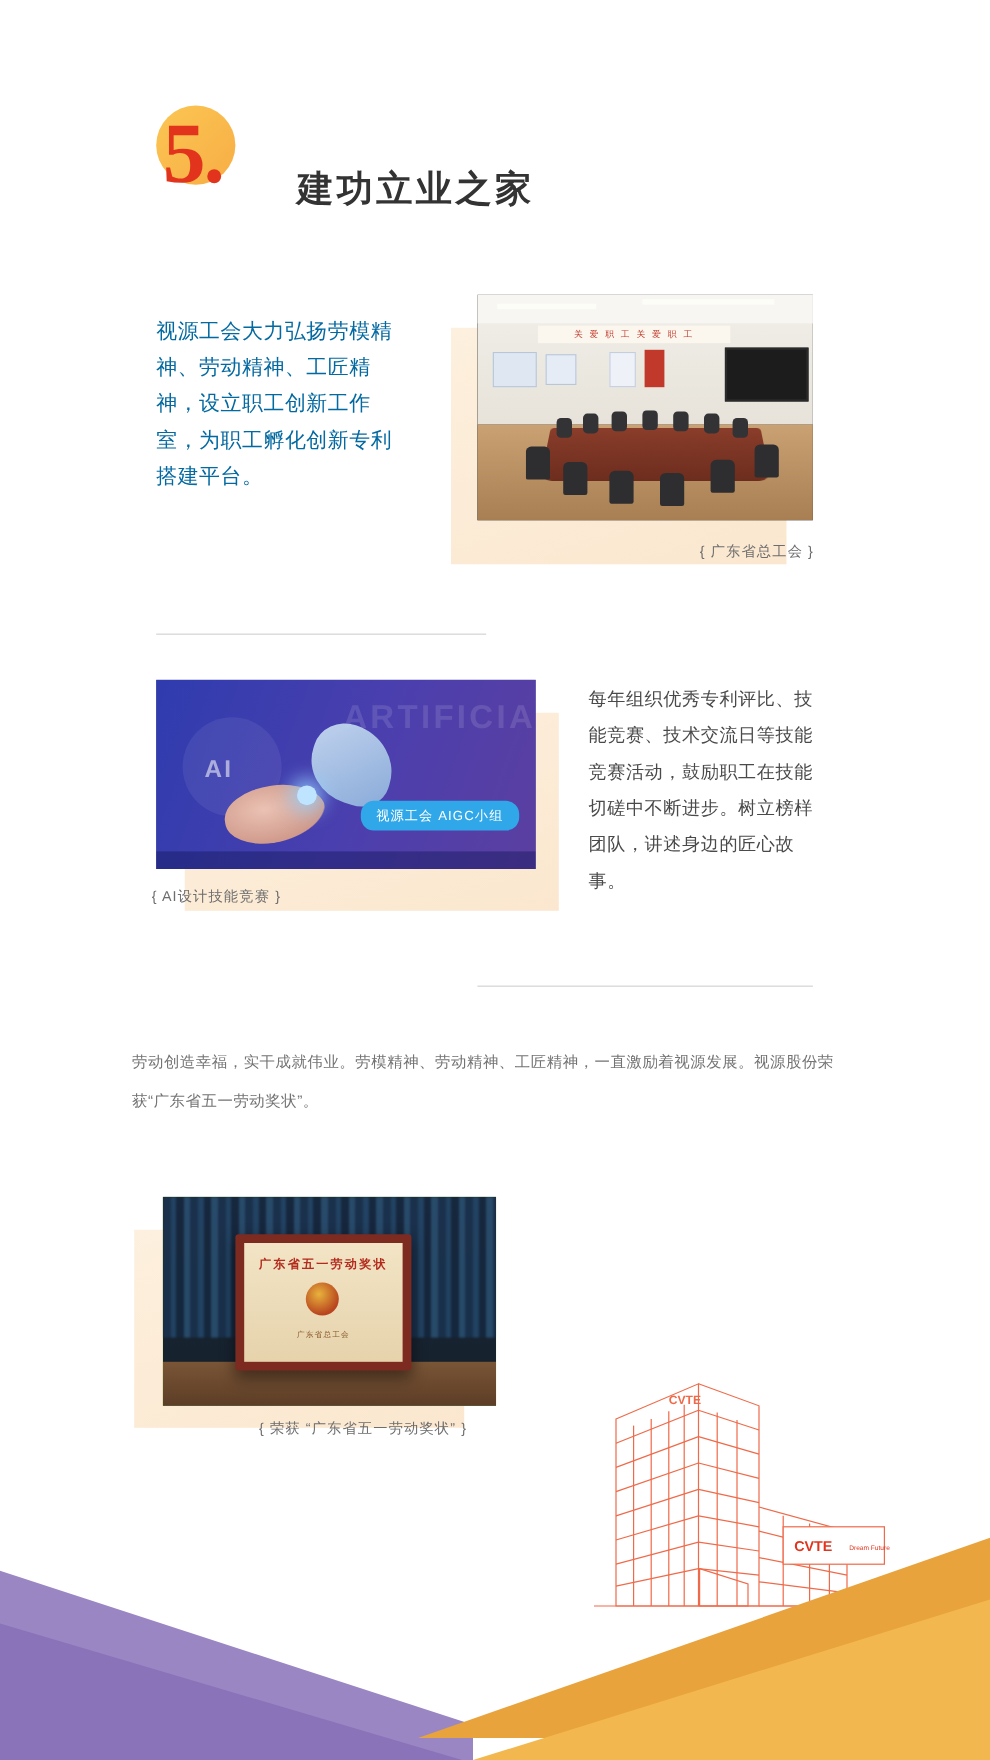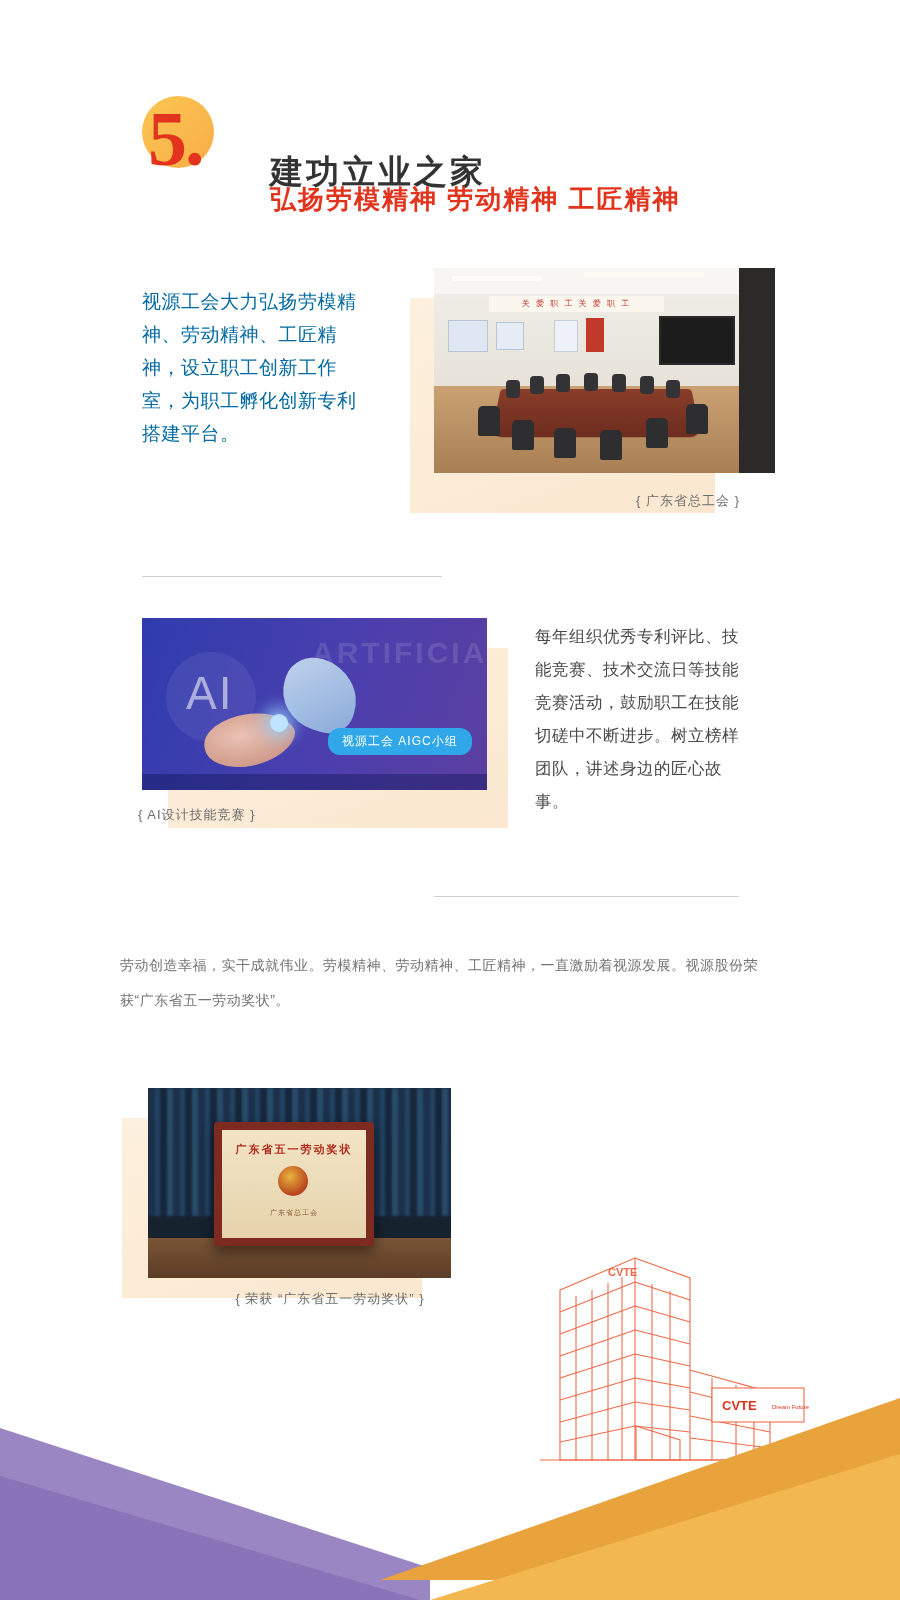--- a/index.html
+++ b/index.html
@@ -88,21 +88,20 @@
     background: linear-gradient(160deg, #fdf0de 0%, #fbe7cf 100%);
   }
   .s1-photo {
     position: absolute;
     left: 434px;
     top: 268px;
     width: 305px;
     height: 205px;
     overflow: hidden;
     background: #2c2a28;
-    padding-left: 36px;
   }
   .s1-cap {
     position: absolute;
     left: 520px;
     top: 492px;
     width: 220px;
     text-align: right;
     font-size: 13px;
     color: #6d6d6d;
     letter-spacing: 1px;
@@ -226,21 +225,21 @@
   .mr-redban    { position:absolute; left:152px; top:50px; width:18px; height:34px; background:#c0392b; }
   .mr-floor     { position:absolute; left:0; top:118px; width:305px; height:87px; background:linear-gradient(180deg,#c9a173 0%,#a87f52 100%); }
   .mr-table     { position:absolute; left:62px; top:118px; width:200px; height:52px; background:linear-gradient(180deg,#8a3d2a 0%,#6d2d1e 100%); border-radius:4px 4px 10px 10px; transform:perspective(200px) rotateX(22deg); }
   .mr-chair     { position:absolute; width:22px; height:30px; background:#2e2e30; border-radius:5px 5px 2px 2px; }
   .mr-chair-sm  { position:absolute; width:14px; height:18px; background:#333336; border-radius:4px; }
 
   
   .ai-bg        { position:absolute; left:0; top:0; width:345px; height:172px; background:linear-gradient(110deg,#2f3cae 0%,#4b3fae 55%,#5b3fa0 100%); }
   .ai-ghost     { position:absolute; left:170px; top:18px; font-size:30px; font-weight:700; color:rgba(255,255,255,.12); letter-spacing:3px; }
   .ai-circle    { position:absolute; left:24px; top:34px; width:90px; height:90px; border-radius:50%; background:rgba(255,255,255,.07); }
-  .ai-letters   { position:absolute; left:44px; top:48px; font-size:46px; font-weight:400; color:rgba(255,255,255,.55); letter-spacing:2px; }
+  .ai-letters   { position:absolute; left:44px; top:68px; font-size:22px; font-weight:700; color:rgba(255,255,255,.55); letter-spacing:2px; }
   .ai-hand      { position:absolute; left:62px; top:96px; width:92px; height:52px; background:radial-gradient(ellipse at 40% 40%, #f3c9b4 0%, #d79e89 70%, rgba(215,158,137,0) 72%); border-radius:50% 50% 45% 45%; transform:rotate(-8deg); opacity:.95; }
   .ai-robot     { position:absolute; left:140px; top:42px; width:76px; height:70px; background:linear-gradient(135deg,#cfe3f5 0%,#8fb6dd 100%); border-radius:40% 60% 35% 55%; opacity:.9; transform:rotate(18deg); }
   .ai-spark     { position:absolute; left:128px; top:96px; width:18px; height:18px; border-radius:50%; background:#bfe4ff; box-shadow:0 0 16px 7px rgba(150,210,255,.75); }
   .ai-title     { position:absolute; left:186px; top:60px; font-size:30px; font-weight:700; color:#ffffff; letter-spacing:1px; text-shadow:0 2px 6px rgba(0,0,0,.25); }
   .ai-pill      { position:absolute; left:186px; top:110px; padding:5px 14px; background:#2fa7e8; border-radius:12px; color:#ffffff; font-size:12px; letter-spacing:1px; }
   .ai-bar       { position:absolute; bottom:0; left:0; width:345px; height:16px; background:rgba(20,24,90,.45); }
 
   
   .aw-bg        { position:absolute; left:0; top:0; width:303px; height:190px; background:linear-gradient(180deg,#1d2836 0%,#14202c 100%); }
   .aw-shelf     { position:absolute; top:0; width:303px; height:128px; background:
@@ -255,21 +254,20 @@
 </style>
 </head>
 <body>
 
 <div id="page">
 
   <div class="header">
     <div class="header-circle"></div>
     <div class="header-number">5.</div>
     <div class="header-title">建功立业之家</div>
-    <div class="header-subtitle">弘扬劳模精神 劳动精神 工匠精神</div>
   </div>
 
   <div class="s1-text">视源工会大力弘扬劳模精神、劳动精神、工匠精神，设立职工创新工作室，为职工孵化创新专利搭建平台。</div>
 
   <div class="s1-photo-shadow"></div>
   <div class="s1-photo">
     <div class="mr-wall"></div>
     <div class="mr-ceiling"></div>
     <div class="mr-light1"></div>
     <div class="mr-light2"></div>

